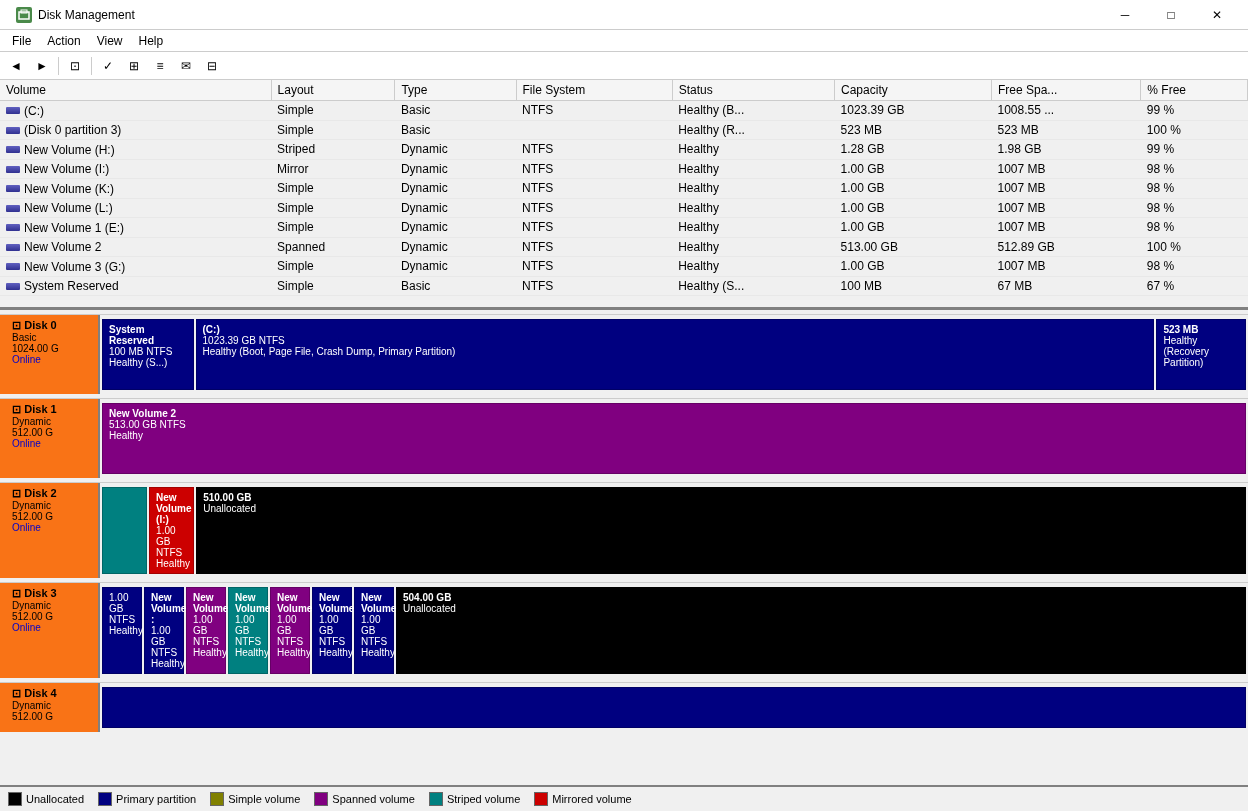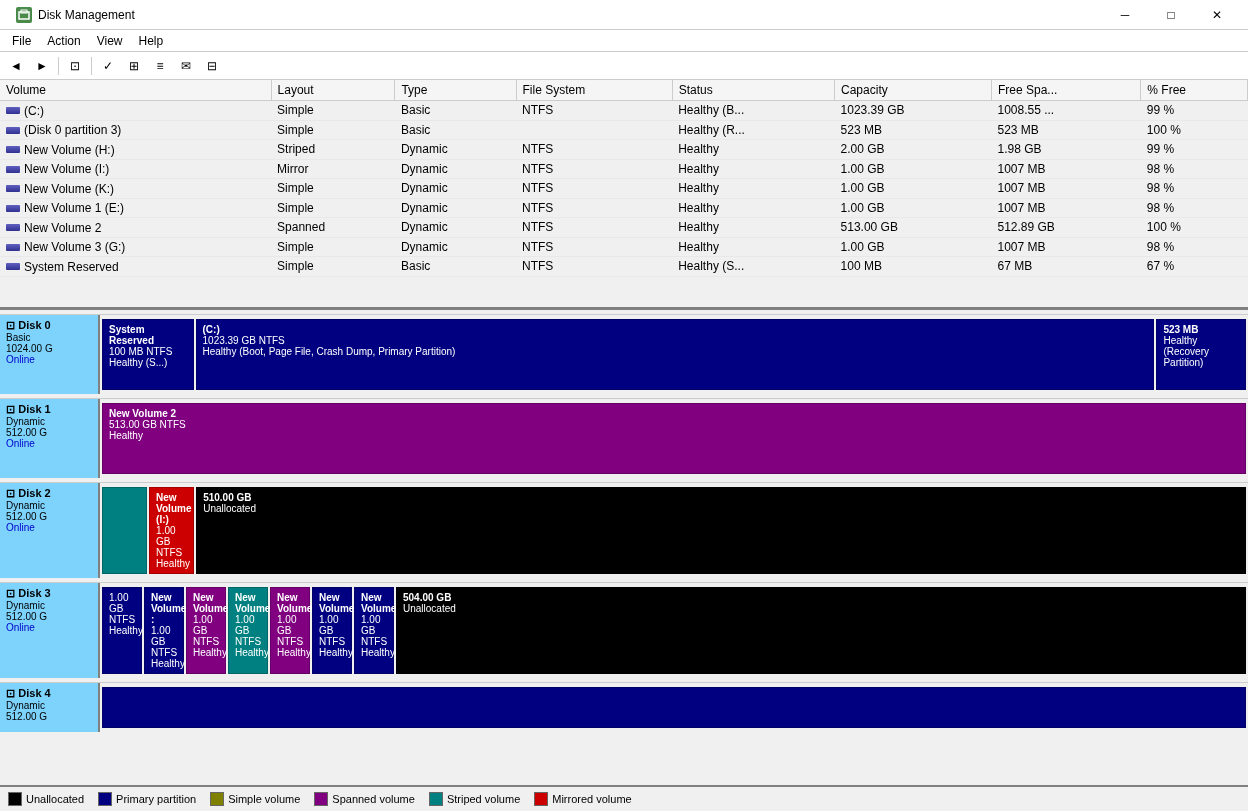--- a/index.html
+++ b/index.html
@@ -101,22 +101,22 @@
       display: flex;
       align-items: stretch;
       margin: 4px 0;
       min-height: 80px;
       border-top: 1px solid #ccc;
     }
 
     .disk-label {
       width: 100px;
       min-width: 100px;
-      background: #7dd3fc;
-      padding: 4px 6px;
+      background: #f97316;
+      padding: 4px 12px;
       font-size: 11px;
       border-right: 2px solid #808080;
       display: flex;
       flex-direction: column;
       justify-content: flex-start;
     }
     .disk-label .disk-name { font-weight: bold; font-size: 11px; }
     .disk-label .disk-type { font-size: 10px; }
     .disk-label .disk-size { font-size: 10px; }
     .disk-label .disk-status { font-size: 10px; color: #0000cc; }
@@ -272,21 +272,21 @@
       <td>
         <span style="display:inline-flex;align-items:center;gap:4px;">
           <span style="display:inline-block;width:14px;height:7px;background:linear-gradient(to bottom,#6060c0,#303090);border-radius:1px;"></span>
           New Volume (H:)
         </span>
       </td>
       <td>Striped</td>
       <td>Dynamic</td>
       <td>NTFS</td>
       <td>Healthy</td>
-      <td>2.00 GB</td>
+      <td>1.28 GB</td>
       <td>1.98 GB</td>
       <td>99 %</td>
     </tr>
           <tr>
       <td>
         <span style="display:inline-flex;align-items:center;gap:4px;">
           <span style="display:inline-block;width:14px;height:7px;background:linear-gradient(to bottom,#6060c0,#303090);border-radius:1px;"></span>
           New Volume (I:)
         </span>
       </td>
@@ -296,20 +296,35 @@
       <td>Healthy</td>
       <td>1.00 GB</td>
       <td>1007 MB</td>
       <td>98 %</td>
     </tr>
           <tr>
       <td>
         <span style="display:inline-flex;align-items:center;gap:4px;">
           <span style="display:inline-block;width:14px;height:7px;background:linear-gradient(to bottom,#6060c0,#303090);border-radius:1px;"></span>
           New Volume (K:)
+        </span>
+      </td>
+      <td>Simple</td>
+      <td>Dynamic</td>
+      <td>NTFS</td>
+      <td>Healthy</td>
+      <td>1.00 GB</td>
+      <td>1007 MB</td>
+      <td>98 %</td>
+    </tr>
+          <tr>
+      <td>
+        <span style="display:inline-flex;align-items:center;gap:4px;">
+          <span style="display:inline-block;width:14px;height:7px;background:linear-gradient(to bottom,#6060c0,#303090);border-radius:1px;"></span>
+          New Volume (L:)
         </span>
       </td>
       <td>Simple</td>
       <td>Dynamic</td>
       <td>NTFS</td>
       <td>Healthy</td>
       <td>1.00 GB</td>
       <td>1007 MB</td>
       <td>98 %</td>
     </tr>

